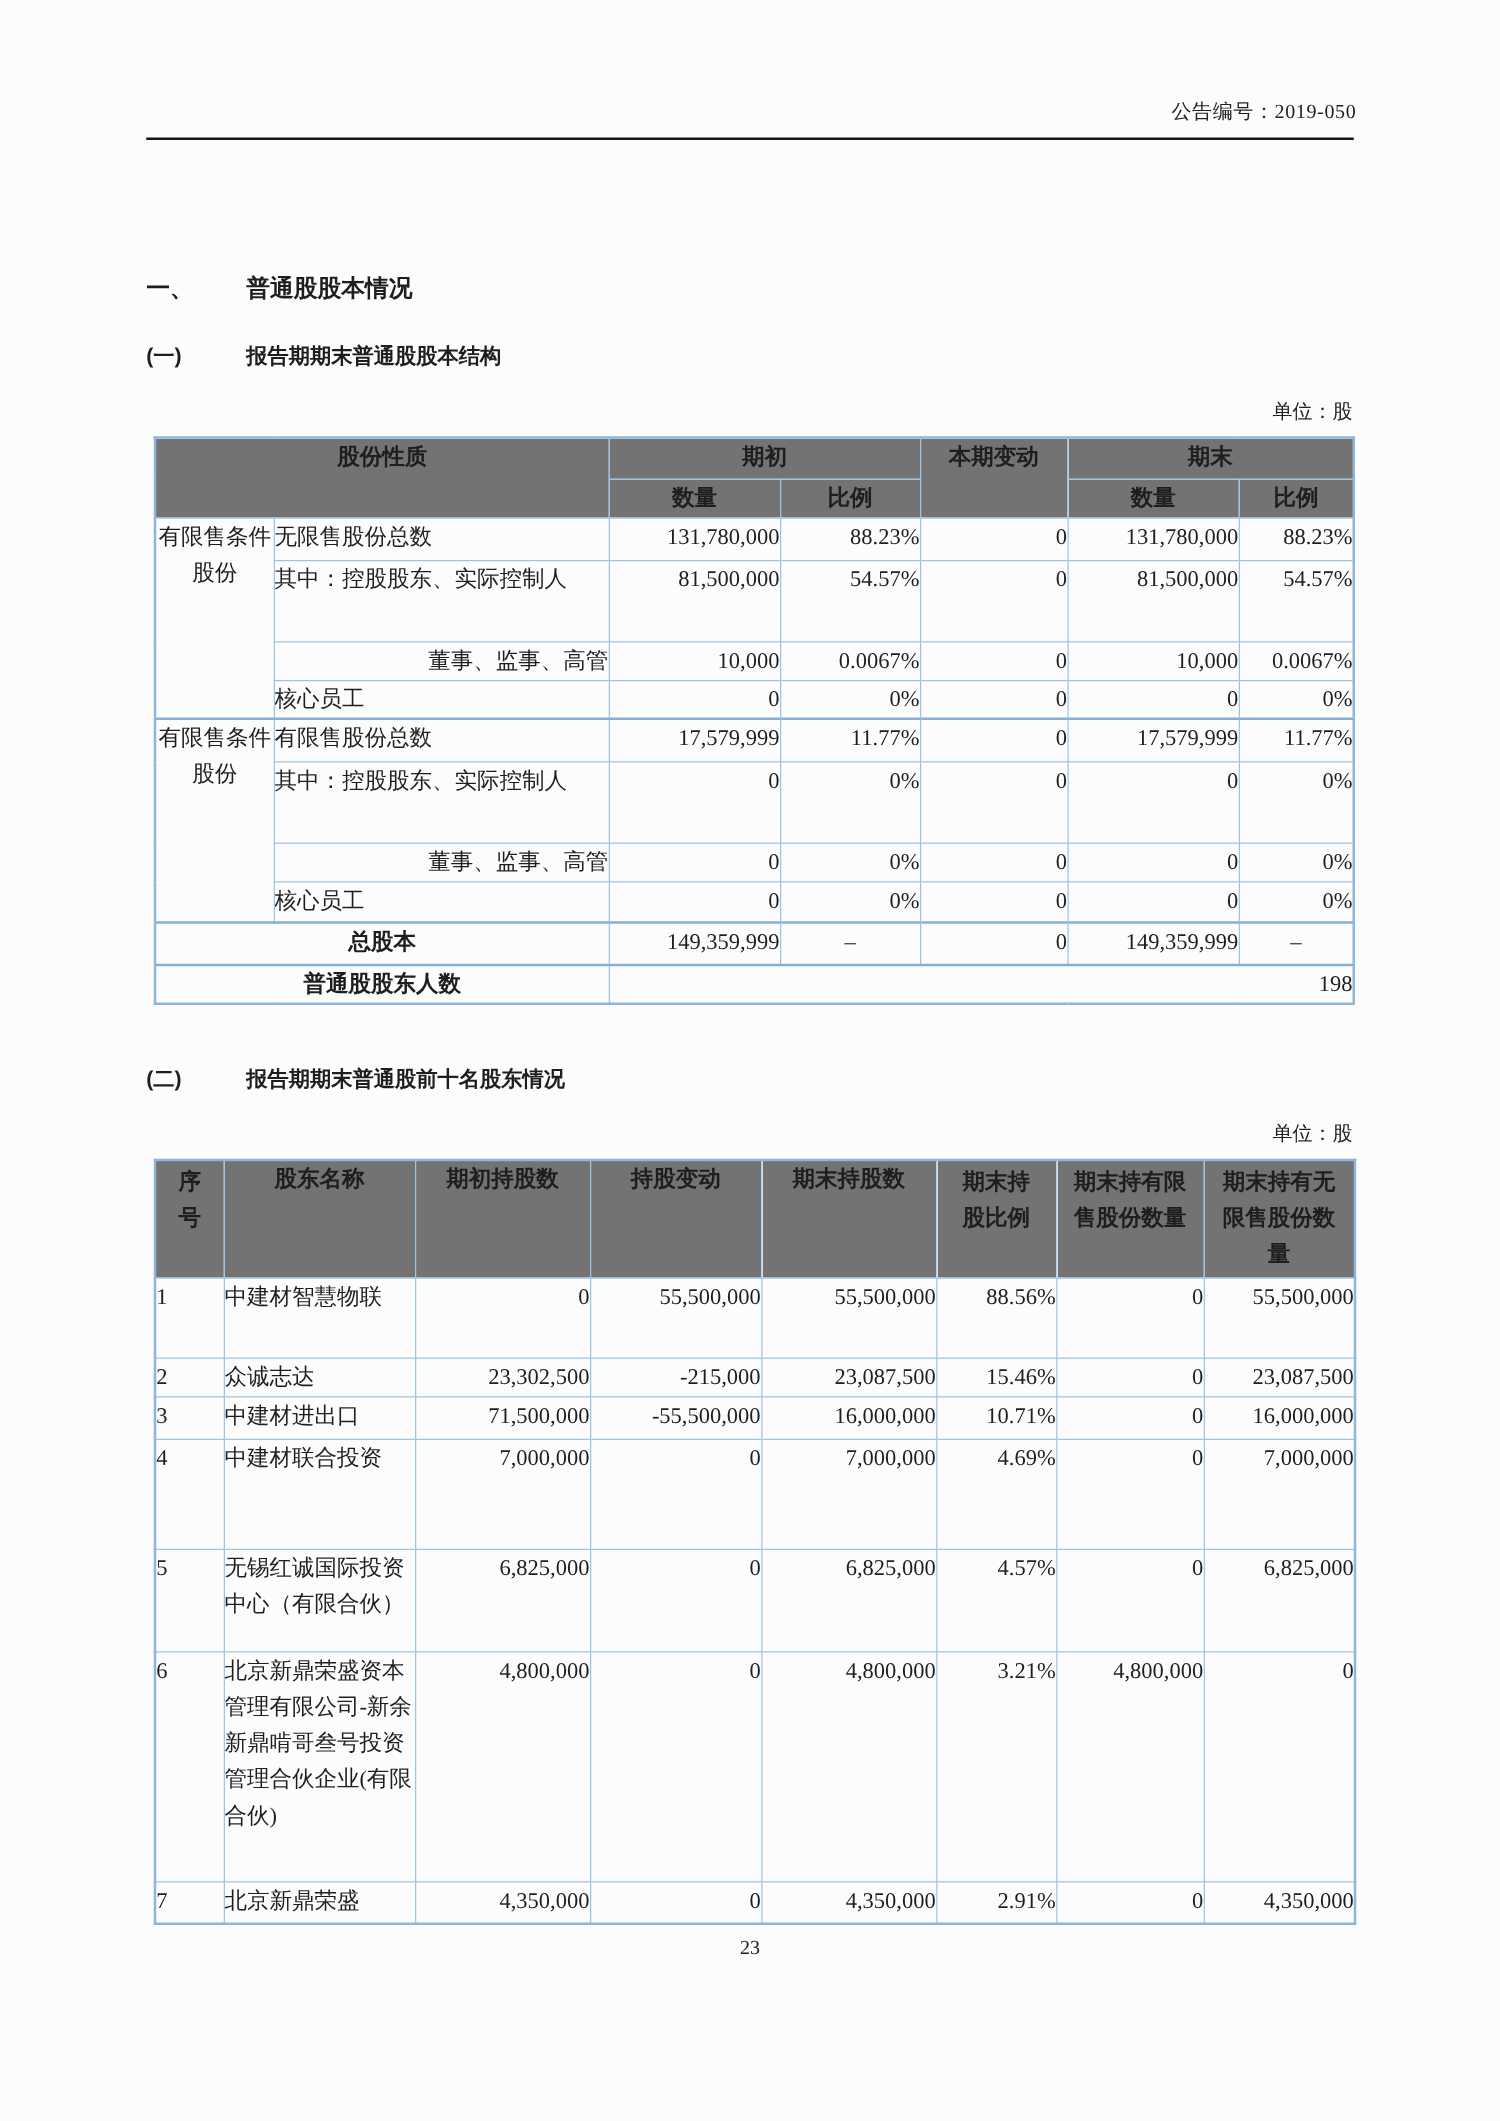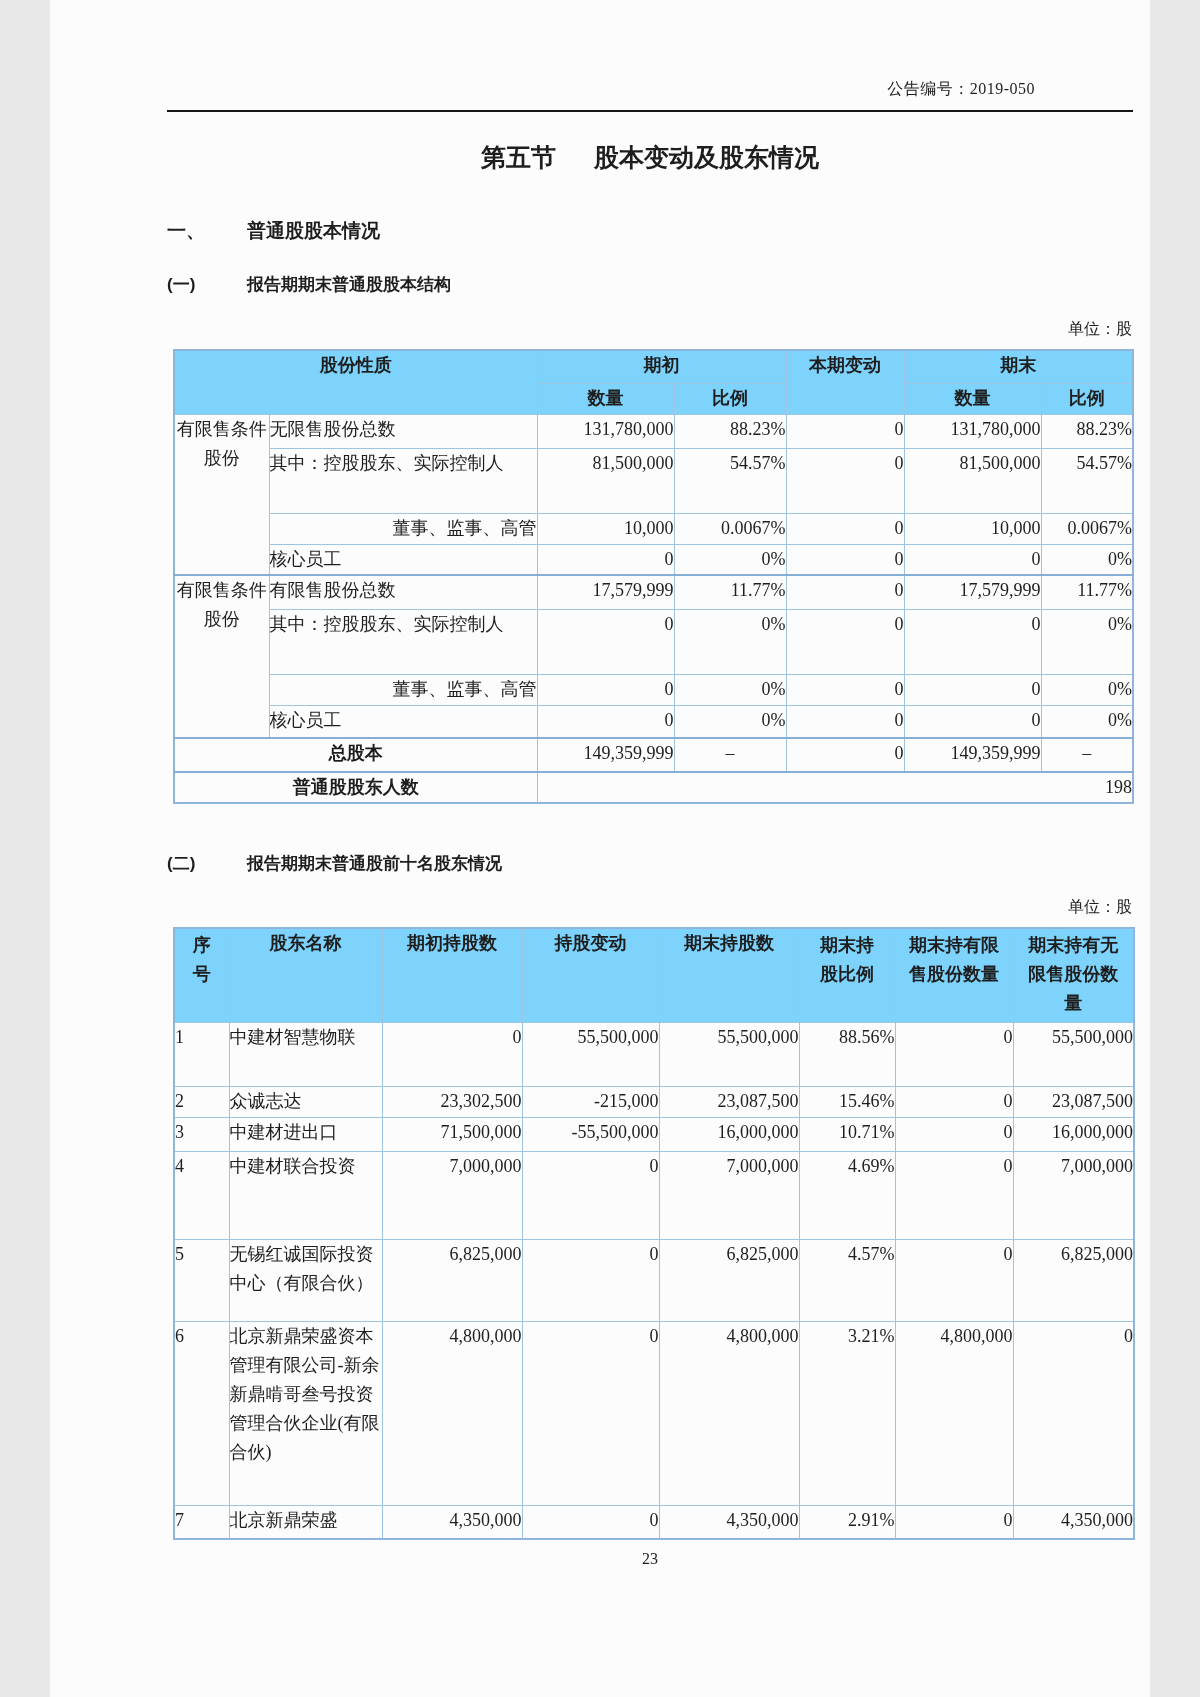--- a/index.html
+++ b/index.html
@@ -1,17 +1,17 @@
 <!DOCTYPE html>
 <html><head>
 <meta charset="utf-8">
 <style>
   html,body{margin:0;padding:0;background:#e8e8e8;}
   .page{
-    position:relative;width:1100px;height:1697px;margin:0 auto;
+    position:relative;width:1200px;height:1697px;margin:0 auto;
     background:#fcfcfc;color:#1e1e1e;
     font-family:"Liberation Serif","DejaVu Serif",serif;
     overflow:hidden;
     text-decoration:underline;
   }
   .announce{position:absolute;top:79px;right:115px;font-size:16px;letter-spacing:.5px;}
   .rule{position:absolute;top:110px;left:117px;width:966px;height:2px;background:#161616;}
   .doc-title{position:absolute;top:141px;left:0;width:1200px;text-align:center;
     font-family:"Liberation Sans","DejaVu Sans",sans-serif;font-weight:bold;font-size:25px;}
   .doc-title .gap{display:inline-block;width:38px;}
@@ -21,21 +21,21 @@
   .h-l2{position:absolute;left:117px;display:flex;font-family:"Liberation Sans","DejaVu Sans",sans-serif;
     font-weight:bold;font-size:17px;}
   .h-l2 .no{width:80px;flex:0 0 80px;}
   .unit{position:absolute;left:123px;width:959px;text-align:right;font-size:16px;}
   .pageno{position:absolute;top:1550px;left:0;width:1200px;text-align:center;font-size:16px;}
 
   table.doc{border-collapse:collapse;table-layout:fixed;position:absolute;left:123px;
     border:2px solid #8fb5da;font-size:18px;}
   table.doc td{border:1px solid #9fc3e3;vertical-align:top;padding:0;line-height:29px;
     overflow:hidden;word-break:break-all;}
-  td.hd{background:#7dd3fc;font-weight:bold;text-align:center;vertical-align:middle;
+  td.hd{background:#737373;font-weight:bold;text-align:center;vertical-align:middle;
     padding:2px 6px;line-height:27px;}
   td.grp{vertical-align:middle;text-align:center;padding:0 13px;line-height:31px;}
   td.lbl{text-align:left;padding:3px 46px 2px 10px;line-height:30px;}
   td.lblr{text-align:right;padding:3px 24px 2px 10px;line-height:30px;}
   td.num{text-align:right;padding:3px 12px 0 4px;}
   td.ctr{text-align:center;padding:3px 4px 0 4px;}
   td.bold{font-weight:bold;}
   tr.sep td{border-top:2px solid #86aed6;}
   td.sn{text-align:left;padding:3px 4px 0 14px;}
   td.name{text-align:left;padding:3px 16px 2px 12px;line-height:31px;}
@@ -45,21 +45,20 @@
   td.hd.tight5{padding:2px 8px;}
 </style>
 </head>
 <body>
 
 <div class="page">
 
   <div class="announce">公告编号：2019-050</div>
   <div class="rule"></div>
 
-  <div class="doc-title"><span>第五节</span><span class="gap"></span><span>股本变动及股东情况</span></div>
 
   <div class="h-l1" style="top:218px;">
     <span class="no">一、</span>
     <span>普通股股本情况</span>
   </div>
 
   <div class="h-l2" style="top:273px;">
     <span class="no">(一)</span>
     <span>报告期期末普通股股本结构</span>
   </div>

